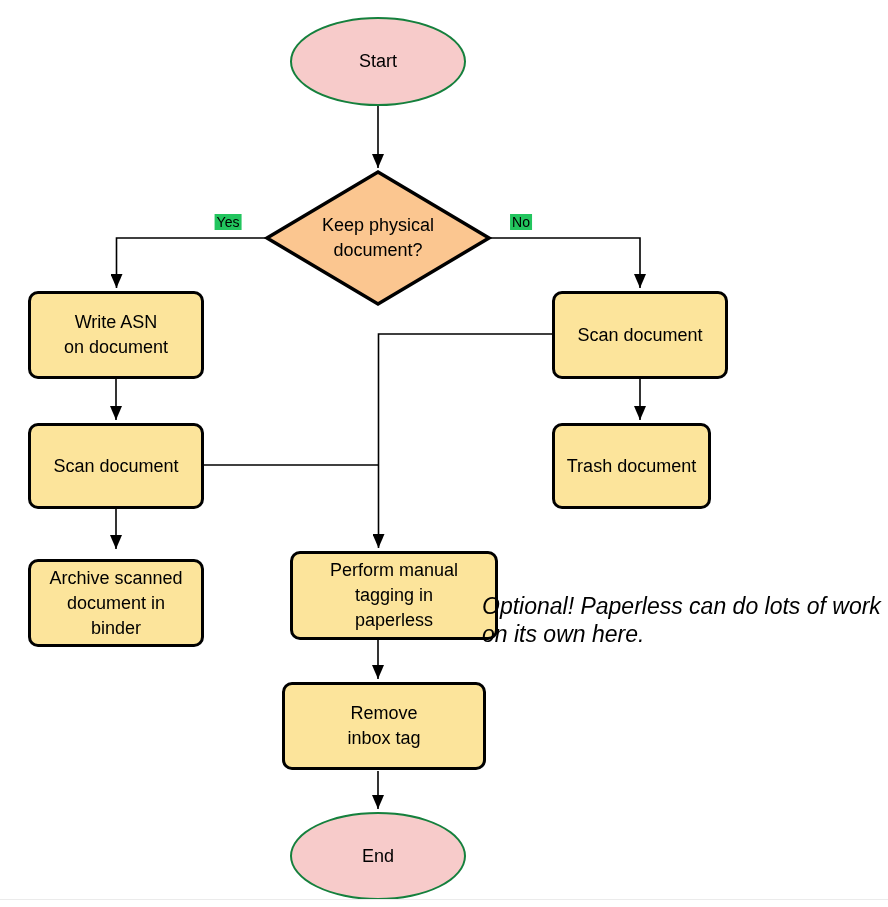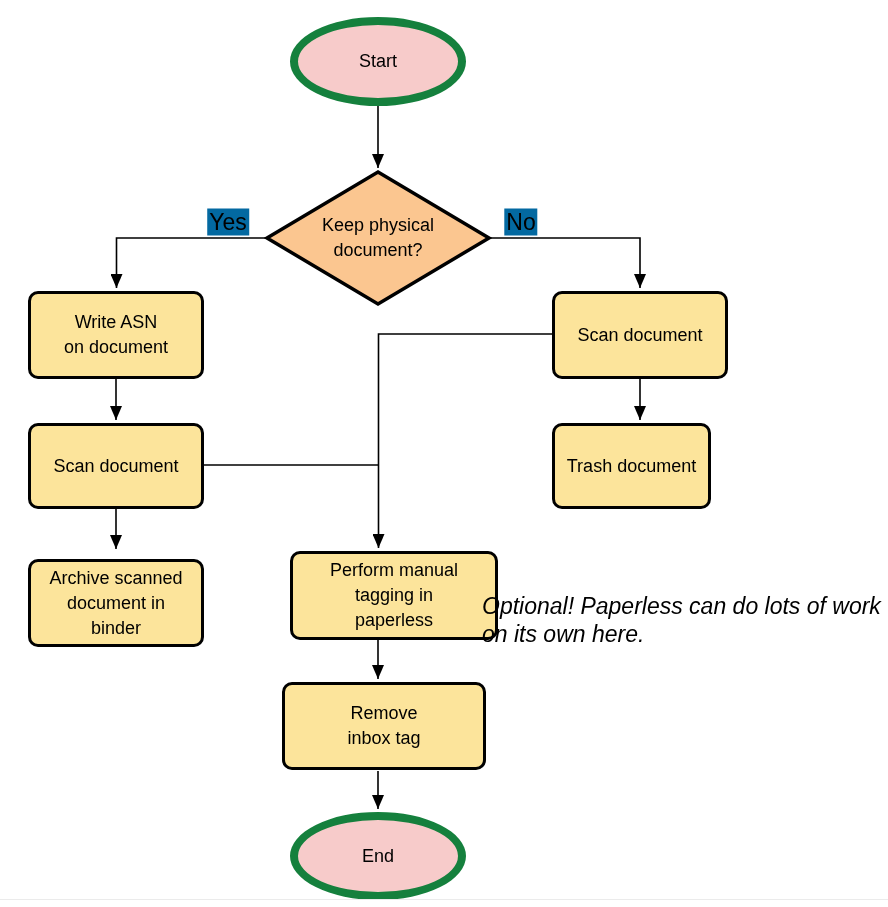--- a/index.html
+++ b/index.html
@@ -16,32 +16,32 @@
     display:flex; align-items:center; justify-content:center;
     text-align:center; font-size:18px; line-height:25px;
     white-space:pre-line;
   }
   .process {
     background:var(--process-fill,#FCE49B);
     border:3px solid #000; border-radius:10px;
   }
   .terminal {
     background:var(--terminal-fill,#F7CBCA);
-    border:8px solid #15803d; border-radius:50%;
+    border:2px solid #15803d; border-radius:50%;
   }
   .diamond-box { position:absolute; }
   .diamond-box svg { position:absolute; left:0; top:0; }
   .diamond-shape { fill:var(--decision-fill,#FBC690); stroke:#000; stroke-width:3.5; }
   .diamond-label {
     position:absolute; inset:0; display:flex; align-items:center; justify-content:center;
     text-align:center; font-size:18px; line-height:25px; white-space:pre-line;
   }
   .edge-label {
     position:absolute; transform:translate(-50%,-50%);
-    font-size:23px; background:#0369a1; padding:0 2px;
+    font-size:14px; background:#22c55e; padding:0 2px;
   }
   .note {
     position:absolute; font-style:italic; font-size:23px; line-height:28px;
   }
   .bottom-rule { position:absolute; left:0; top:899px; width:888px; height:1px; background:#ebebeb; }
 
   
   #n-start   { left:290px; top:17px;  width:176px; height:89px; }
   #n-write   { left:28px;  top:291px; width:176px; height:88px; }
   #n-scan-l  { left:28px;  top:423px; width:176px; height:86px; }

